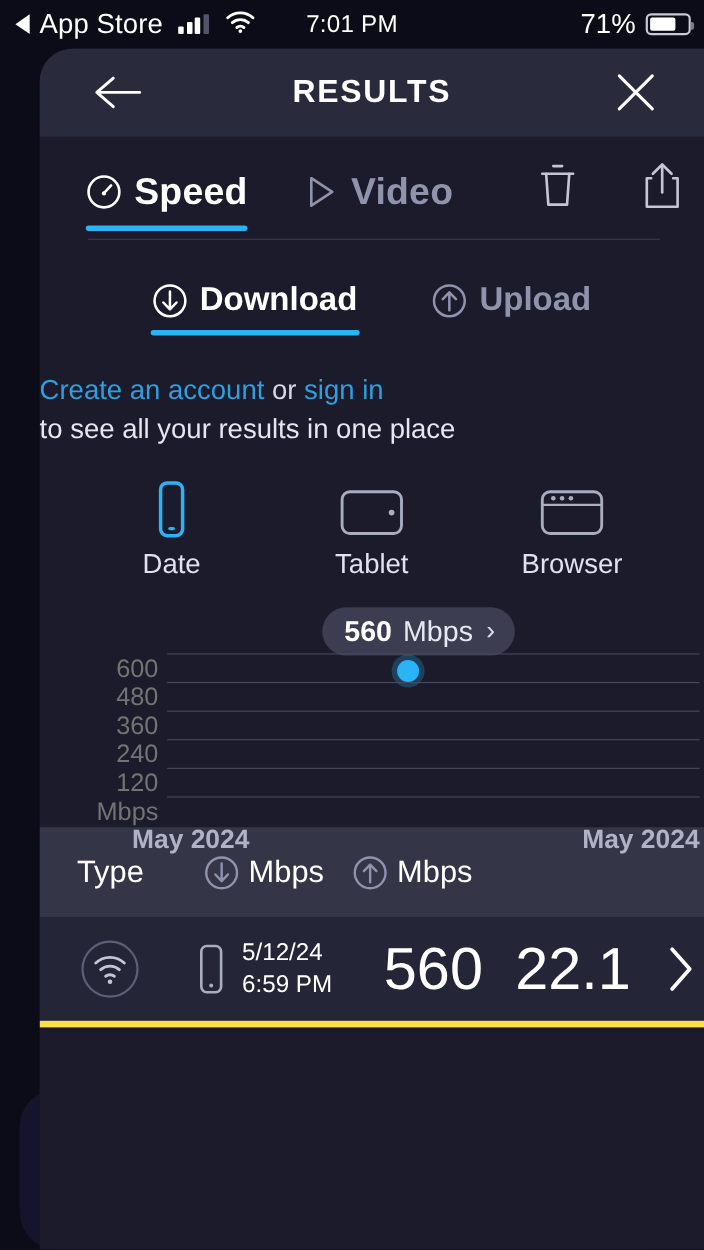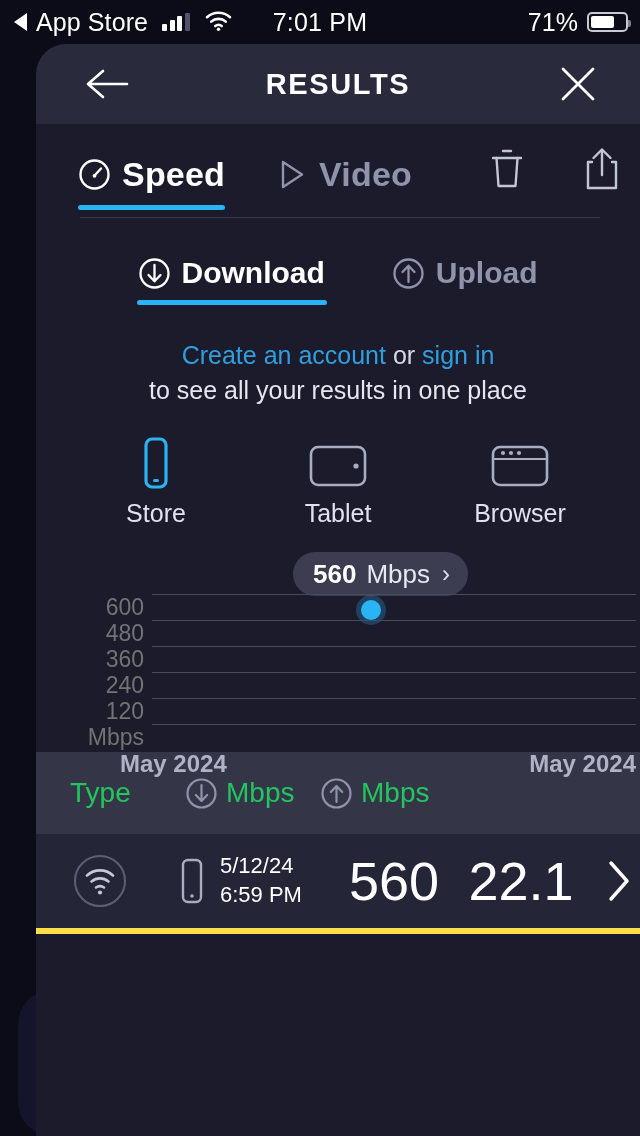--- a/index.html
+++ b/index.html
@@ -25,21 +25,21 @@
   .sb-app { font-size: 25px; }
   .sb-bars { display: flex; align-items: flex-end; gap: 2.5px; height: 18px; margin-left: 5px; }
   .sb-bars i { display: block; width: 5px; background: #fff; border-radius: 1px; }
   .sb-bars i:nth-child(1) { height: 7px; }
   .sb-bars i:nth-child(2) { height: 11px; }
   .sb-bars i:nth-child(3) { height: 15px; }
   .sb-bars i:nth-child(4) { height: 18px; background: #53536a; }
   .sb-wifi { margin-left: 6px; }
   .sb-time {
     position: absolute; left: 0; right: 0; text-align: center;
-    font-size: 25px; font-weight: 400; letter-spacing: .2px;
+    font-size: 22px; font-weight: 400; letter-spacing: .2px;
   }
   .sb-right {
     position: absolute; right: 12px; display: flex; align-items: center; gap: 9px;
   }
   .sb-pct { font-size: 25px; }
   .sb-batt {
     position: relative; width: 41px; height: 20px; border: 2px solid #c9c9d4;
     border-radius: 5px; padding: 2px;
   }
   .sb-batt::after {
@@ -110,21 +110,21 @@
   .subtab { position: relative; display: flex; align-items: center; gap: 12px; height: 48px; }
   .subtab-label { font-size: 30px; font-weight: 700; }
   .subtab.active .subtab-label { color: #ffffff; }
   .subtab.inactive .subtab-label { color: #8f93ab; }
   .subtab .underline2 {
     position: absolute; left: -2px; right: -2px; bottom: -8px; height: 5px;
     background: #2ab4f5; border-radius: 3px;
   }
 
   
-  .acct { margin-top: 36px; text-align: center; line-height: 1.38; }
+  .acct { margin-top: 36px; text-align: left; line-height: 1.38; }
   .acct-line1 { font-size: 25px; color: #d7d9e6; }
   .acct-link { color: #2f9fe0; }
   .acct-line2 { font-size: 25px; color: #e4e6f0; }
 
   
   .devices {
     display: flex; justify-content: center; gap: 62px; margin-top: 30px;
   }
   .device { display: flex; flex-direction: column; align-items: center; gap: 10px; width: 120px; }
   .device-label { font-size: 25px; color: #e0e2ee; }
@@ -157,21 +157,21 @@
     position: absolute; left: 84px; right: 4px; top: 202px;
     display: flex; justify-content: space-between;
   }
   .xlabels span { color: #b0b3c6; font-size: 24px; font-weight: bold; }
 
   
   .thead {
     margin-top: 14px; height: 82px; background: #353548;
     display: flex; align-items: center;
   }
-  .th { color: #22c55e; font-size: 28px; display: flex; align-items: center; gap: 9px; }
+  .th { color: #ffffff; font-size: 28px; display: flex; align-items: center; gap: 9px; }
   .th.active { color: #ffffff; font-weight: 700; }
   .th-type { width: 150px; padding-left: 34px; }
   .th-date { width: 140px; }
   .th-dl { width: 135px; }
   .th-ul { width: 130px; }
 
   .row {
     position: relative; height: 100px; background: #252538;
     display: flex; align-items: center; border-bottom: 6px solid #fde047;
   }
@@ -298,21 +298,21 @@
     </div>
 
     <div class="devices">
       <div class="device sel">
         <span class="device-ic">
           <svg width="36" height="52" viewBox="0 0 36 52">
             <rect x="8" y="2" width="20" height="48" rx="6" stroke="#2ab4f5" stroke-width="3.2" fill="none"></rect>
             <rect x="15" y="42" width="6" height="3" rx="1.5" fill="#2ab4f5"></rect>
           </svg>
         </span>
-        <span class="device-label">Store</span>
+        <span class="device-label">Date</span>
       </div>
       <div class="device">
         <span class="device-ic">
           <svg width="58" height="52" viewBox="0 0 58 52">
             <rect x="2" y="10" width="54" height="38" rx="7" stroke="#a9adc0" stroke-width="2.6" fill="none"></rect>
             <circle cx="47" cy="29" r="2.6" fill="#a9adc0"></circle>
           </svg>
         </span>
         <span class="device-label">Tablet</span>
       </div>

